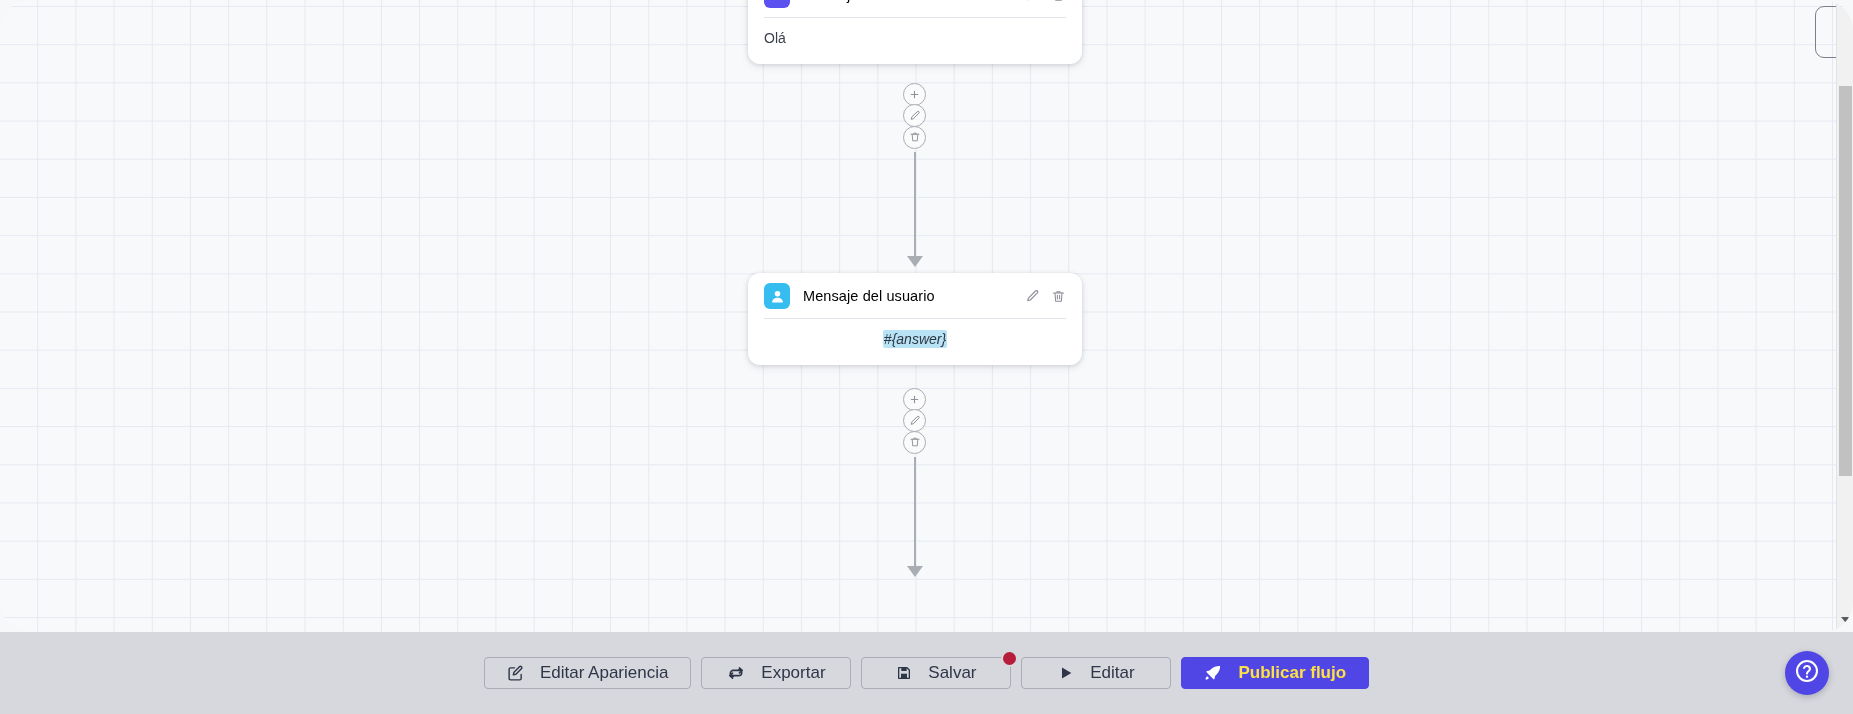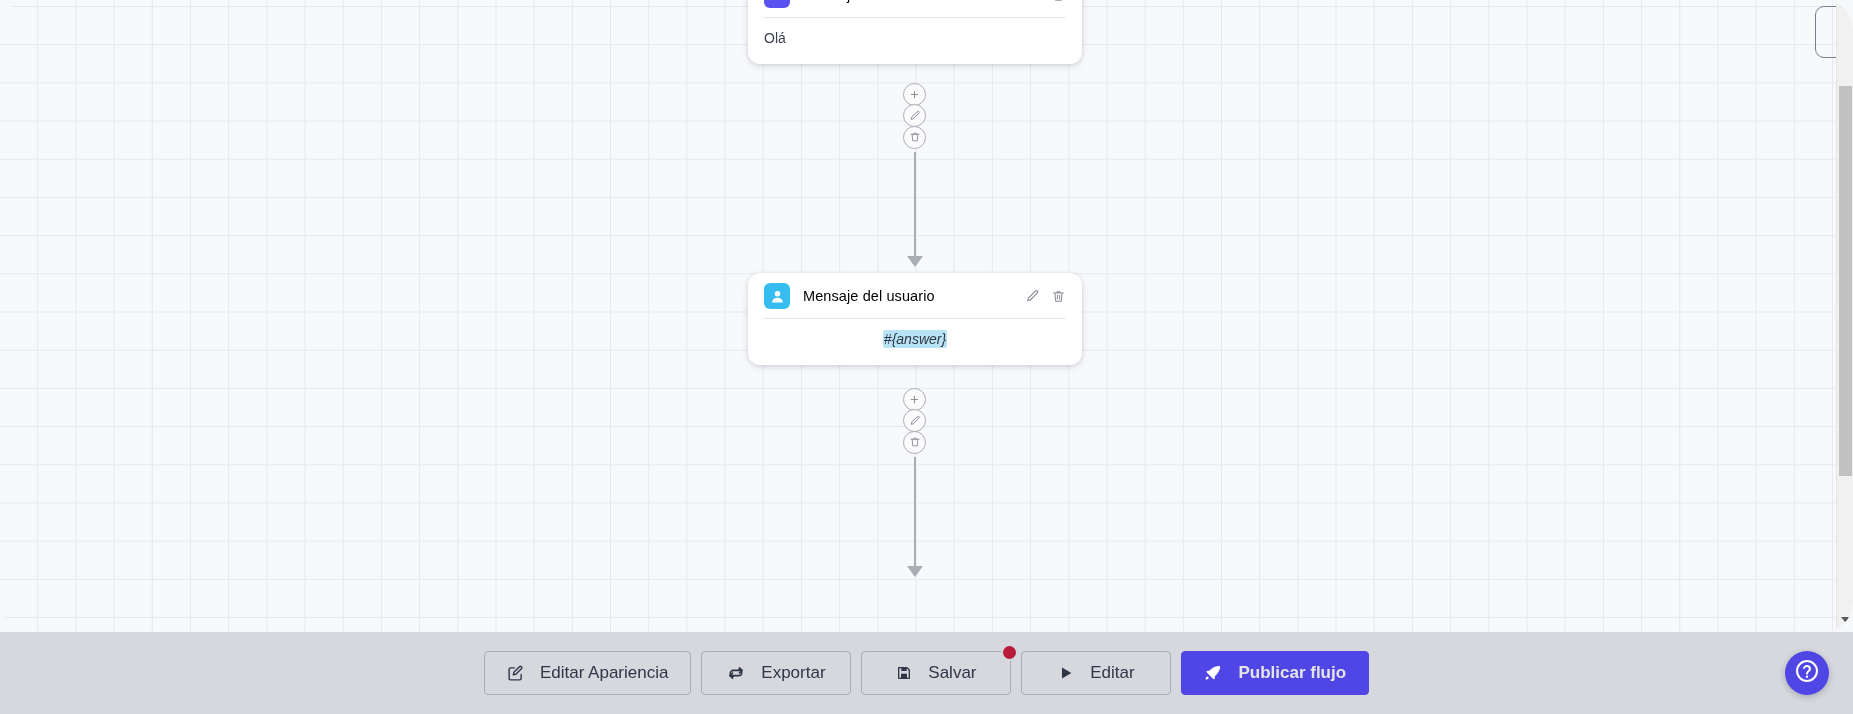--- a/index.html
+++ b/index.html
@@ -204,42 +204,42 @@
     height: 82px;
     background: #d6d8dd;
     display: flex;
     align-items: center;
     justify-content: center;
     gap: 10px;
     box-sizing: border-box;
   }
   .tb-btn {
     position: relative;
-    height: 44px;
+    height: 32px;
     min-width: 150px;
     padding: 0 22px;
     border: 1px solid #a9adb5;
     border-radius: 4px;
     background: #d6d8dd;
     color: #2f3648;
     font-size: 17px;
     font-family: "Liberation Sans", sans-serif;
     display: flex;
     align-items: center;
     justify-content: center;
     gap: 16px;
     cursor: pointer;
     white-space: nowrap;
     box-sizing: border-box;
   }
   .tb-btn .glyph { display: flex; align-items: center; color: #2f3648; }
   .tb-btn.primary {
     background: #4f46e5;
     border-color: #4f46e5;
-    color: #e5e5e5;
+    color: #fde047;
     font-weight: bold;
   }
   .tb-btn.primary .glyph { color: #ffffff; }
   .badge-dot {
     position: absolute;
     top: -8px;
     right: -8px;
     width: 17px;
     height: 17px;
     background: #b81c3b;

